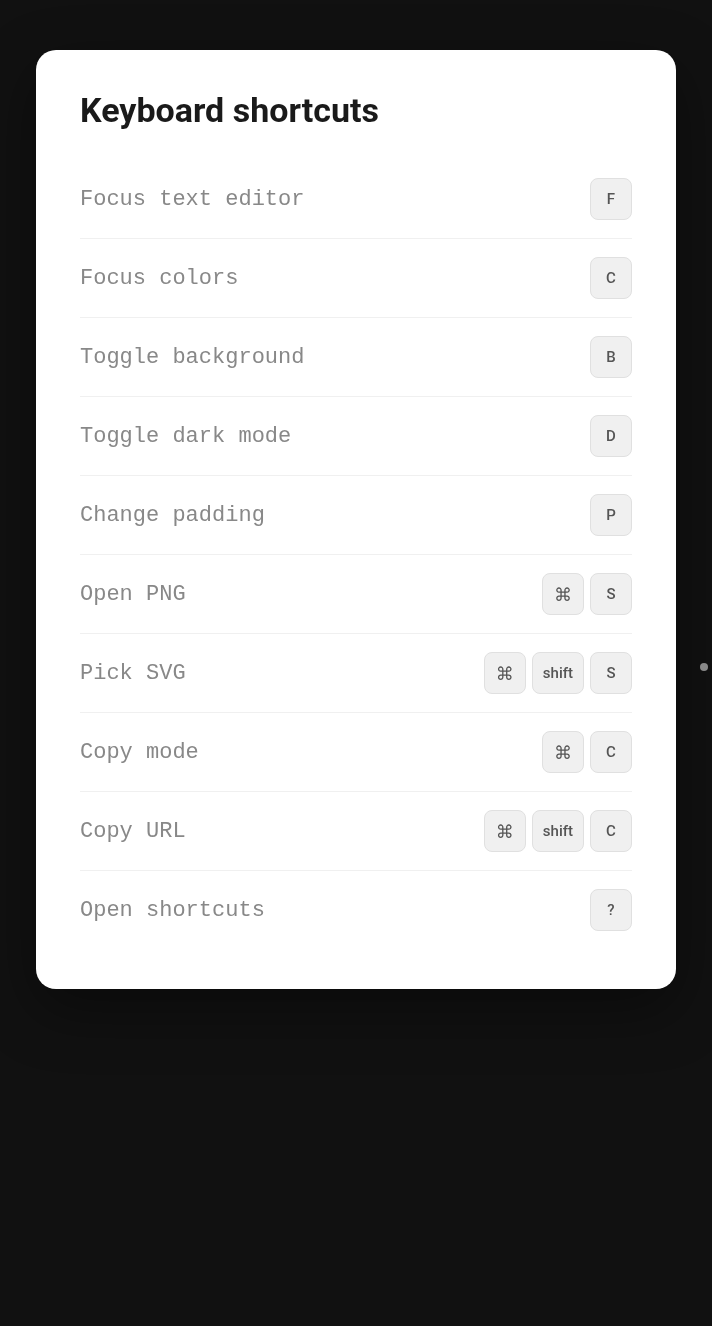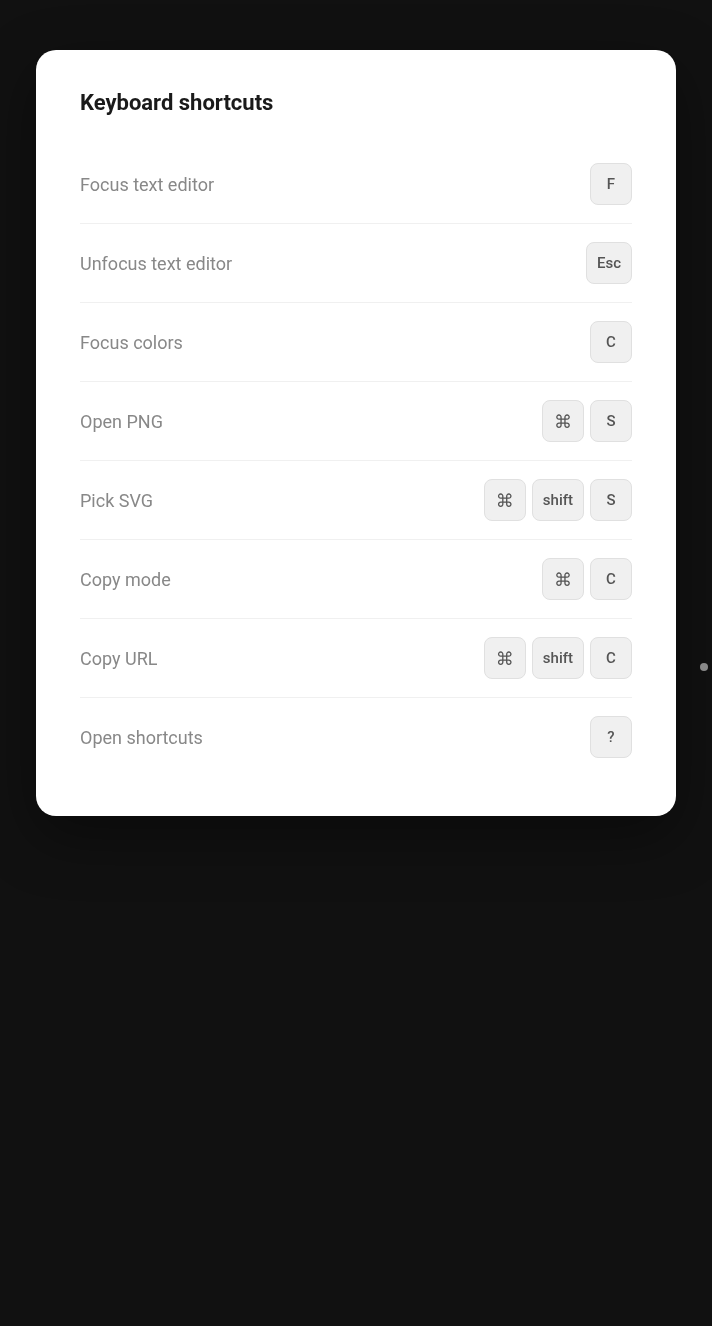--- a/index.html
+++ b/index.html
@@ -36,21 +36,21 @@
       background: #ffffff;
       border-radius: 20px;
       padding: 40px 44px;
       width: 640px;
       max-width: 100%;
       box-shadow: 0 20px 60px rgba(0,0,0,0.4);
       margin-top: 10px;
     }
 
     .modal-title {
-      font-size: 22px;
+      font-size: 34px;
       font-weight: 700;
       color: #1a1a1a;
       margin-bottom: 30px;
     }
 
     .shortcut-list {
       display: flex;
       flex-direction: column;
       gap: 0;
     }
@@ -61,23 +61,24 @@
       justify-content: space-between;
       padding: 18px 0;
       border-bottom: 1px solid #f0f0f0;
     }
 
     .shortcut-row:last-child {
       border-bottom: none;
     }
 
     .shortcut-label {
-      font-size: 18px;
+      font-size: 22px;
       color: #888;
       font-weight: 400;
+      font-family: Liberation Mono, monospace;
     }
 
     .keys-group {
       display: flex;
       gap: 6px;
       align-items: center;
     }
 
     .key {
       display: inline-flex;
@@ -119,29 +120,41 @@
 
   <div class="shortcut-list">
 
   <div class="shortcut-row">
         <span class="shortcut-label">Focus text editor</span>
         <div class="keys-group">
           <span class="key">F</span>
         </div>
       </div>
       <div class="shortcut-row">
-        <span class="shortcut-label">Unfocus text editor</span>
+        <span class="shortcut-label">Focus colors</span>
         <div class="keys-group">
-          <span class="key">Esc</span>
+          <span class="key">C</span>
         </div>
       </div>
       <div class="shortcut-row">
-        <span class="shortcut-label">Focus colors</span>
+        <span class="shortcut-label">Toggle background</span>
         <div class="keys-group">
-          <span class="key">C</span>
+          <span class="key">B</span>
+        </div>
+      </div>
+      <div class="shortcut-row">
+        <span class="shortcut-label">Toggle dark mode</span>
+        <div class="keys-group">
+          <span class="key">D</span>
+        </div>
+      </div>
+      <div class="shortcut-row">
+        <span class="shortcut-label">Change padding</span>
+        <div class="keys-group">
+          <span class="key">P</span>
         </div>
       </div>
       <div class="shortcut-row">
         <span class="shortcut-label">Open PNG</span>
         <div class="keys-group">
           <span class="key cmd-key">⌘</span>
           <span class="key">S</span>
         </div>
       </div>
       <div class="shortcut-row">

